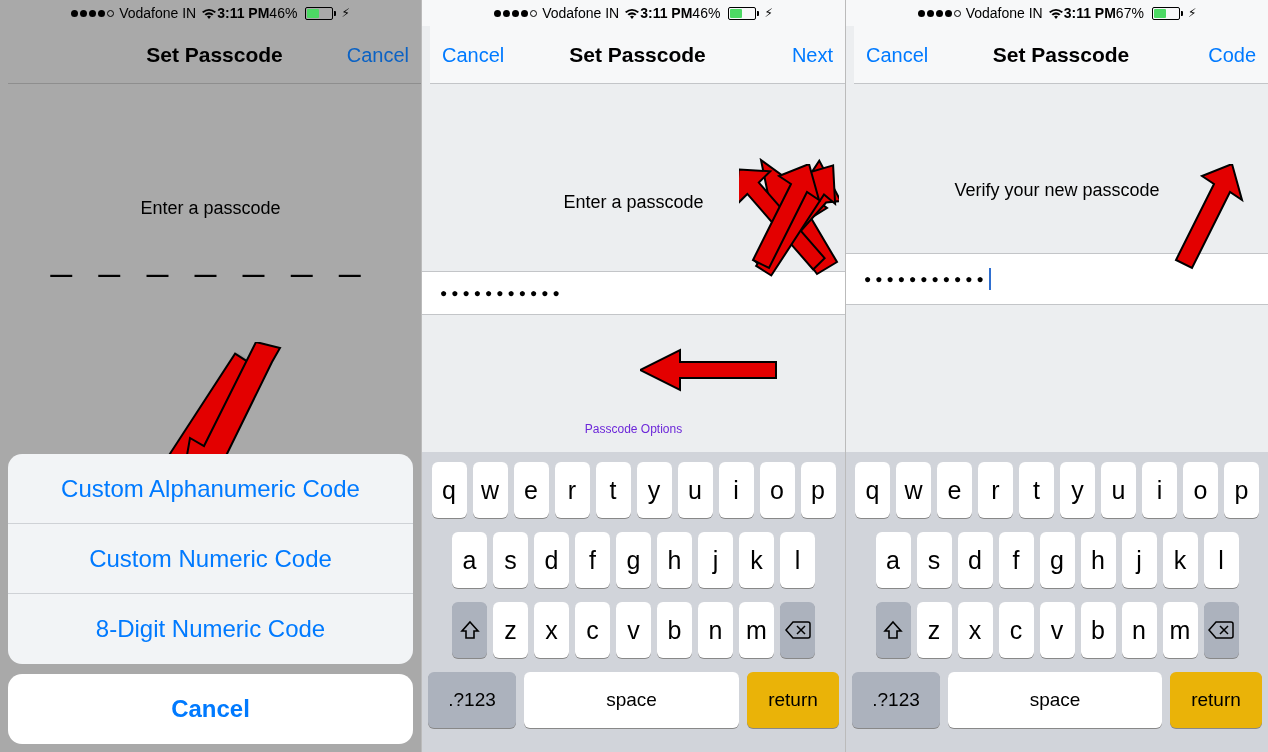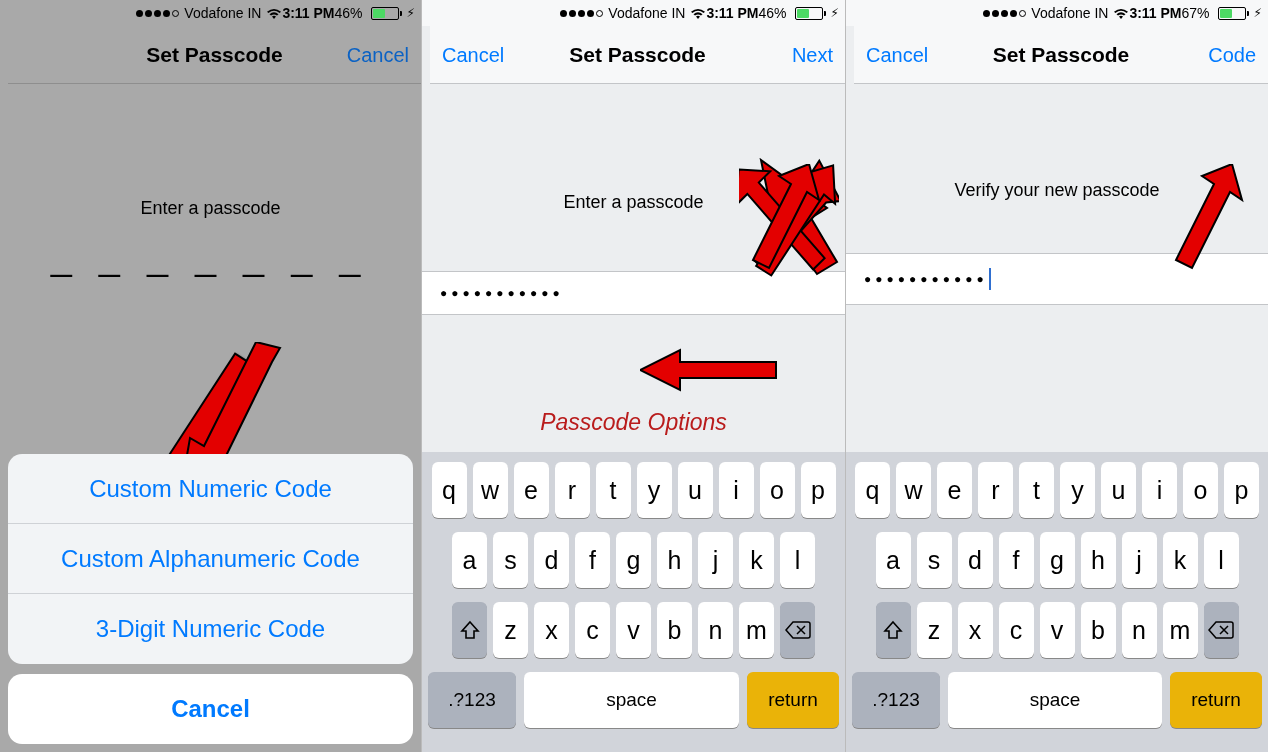--- a/index.html
+++ b/index.html
@@ -4,21 +4,21 @@
 <style>
   * { margin:0; padding:0; box-sizing:border-box; -webkit-font-smoothing:antialiased; }
   html, body { width:1268px; height:752px; overflow:hidden; font-family:-apple-system,"Helvetica Neue",Helvetica,Arial,sans-serif; background:#ccc; }
   .stage { display:flex; width:1268px; height:752px; }
   .phone { position:relative; flex:0 0 auto; height:752px; display:flex; flex-direction:column; overflow:hidden; }
   .p1 { width:421px; background:#a9a9a9; }
   .p2 { width:424px; background:#eceef0; border-left:1px solid #bbb; }
   .p3 { width:423px; background:#eceef0; border-left:1px solid #bbb; }
 
   
-  .status { height:26px; display:flex; align-items:center; justify-content:flex-end; font-size:14px; font-weight:500; color:#000; padding:0 6px; }
+  .status { height:26px; display:flex; align-items:center; justify-content:center; font-size:14px; font-weight:500; color:#000; padding:0 6px; }
   .p1 .status { background:#a9a9a9; }
   .p2 .status, .p3 .status { background:#f7f8f9; }
   .status-left { display:flex; align-items:center; gap:5px; }
   .dots { display:flex; gap:2px; align-items:center; }
   .dot { width:7px; height:7px; border-radius:50%; background:#000; }
   .dot.empty { background:transparent; border:1px solid #000; }
   .wifi-icon { width:16px; height:12px; display:inline-block; }
   .status-right { display:flex; align-items:center; gap:8px; }
   .battery { width:28px; height:13px; border:1px solid #000; border-radius:2px; position:relative; }
   .battery::after { content:""; position:absolute; right:-4px; top:3px; width:2px; height:5px; background:#000; border-radius:0 1px 1px 0; }
@@ -47,21 +47,21 @@
   .sheet-item:last-child { border-bottom:none; }
   .sheet-cancel { margin-top:10px; background:#fff; border-radius:14px; height:70px; display:flex; align-items:center; justify-content:center; font-size:24px; font-weight:600; color:#007aff; }
 
   
   .body23 { flex:1; position:relative; background:#eceef0; display:flex; flex-direction:column; }
   .prompt23 { text-align:center; font-size:18px; color:#000; margin-top:108px; }
   .p3 .prompt23 { margin-top:96px; }
   .field-wrap { margin-top:58px; background:#fff; border-top:1px solid #c3c5c8; border-bottom:1px solid #c3c5c8; padding:14px 18px; font-size:20px; letter-spacing:3px; color:#000; display:flex; align-items:center; }
   .p3 .field-wrap { margin-top:52px; }
   .cursor { display:inline-block; width:2px; height:22px; background:#2f6fd0; margin-left:1px; vertical-align:middle; }
-  .options-link { text-align:center; color:#b91c1c; font-size:23px; position:absolute; bottom:316px; left:0; right:0;font-style:italic; }
+  .options-link { text-align:center; color:#6d28d9; font-size:12px; position:absolute; bottom:316px; left:0; right:0; }
 
   
   .keyboard { position:absolute; bottom:0; left:0; right:0; height:300px; background:#d1d4da; padding:10px 6px 6px; display:flex; flex-direction:column; gap:14px; }
   .krow { display:flex; gap:6px; justify-content:center; }
   .key { background:#fff; border-radius:6px; height:56px; display:flex; align-items:center; justify-content:center; font-size:25px; color:#000; box-shadow:0 1px 0 #888; }
   .krow.r1 .key, .krow.r3 .key { width:35px; }
   .krow.r2 .key { width:35px; }
   .krow.r2 { padding:0 20px; }
   .key.special { background:#acb2bd; }
   .key.shift, .key.backspace { width:48px; }
@@ -129,23 +129,23 @@
           </g>
 
           <g>
             <polygon points="120,6 96,0 44,104 30,96 16,176 78,132 62,122 112,20" fill="#e30000" stroke="#000" stroke-width="2"></polygon>
           </g>
         </svg>
       </div>
 
       <div class="sheet">
         <div class="sheet-group">
+          <div class="sheet-item">Custom Alphanumeric Code</div>
           <div class="sheet-item">Custom Numeric Code</div>
-          <div class="sheet-item">Custom Alphanumeric Code</div>
-          <div class="sheet-item">3-Digit Numeric Code</div>
+          <div class="sheet-item">8-Digit Numeric Code</div>
         </div>
         <div class="sheet-cancel">Cancel</div>
       </div>
     </div>
   </div>
 
   <div class="phone p2">
     <div class="status">
       <div class="status-left">
         <span class="dots">

